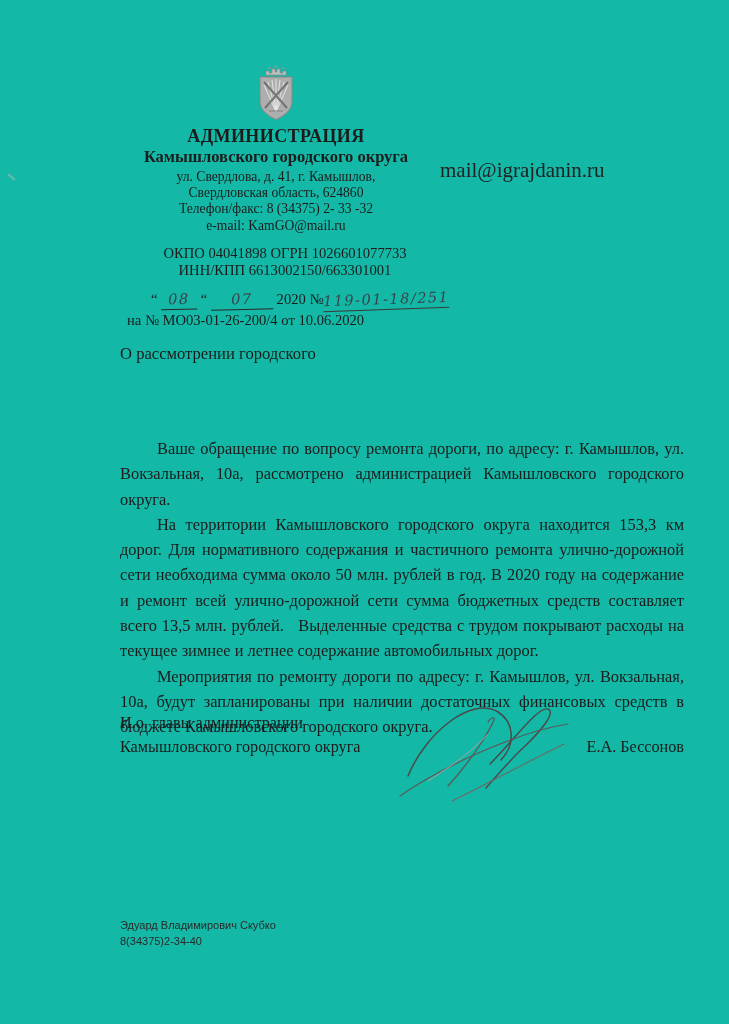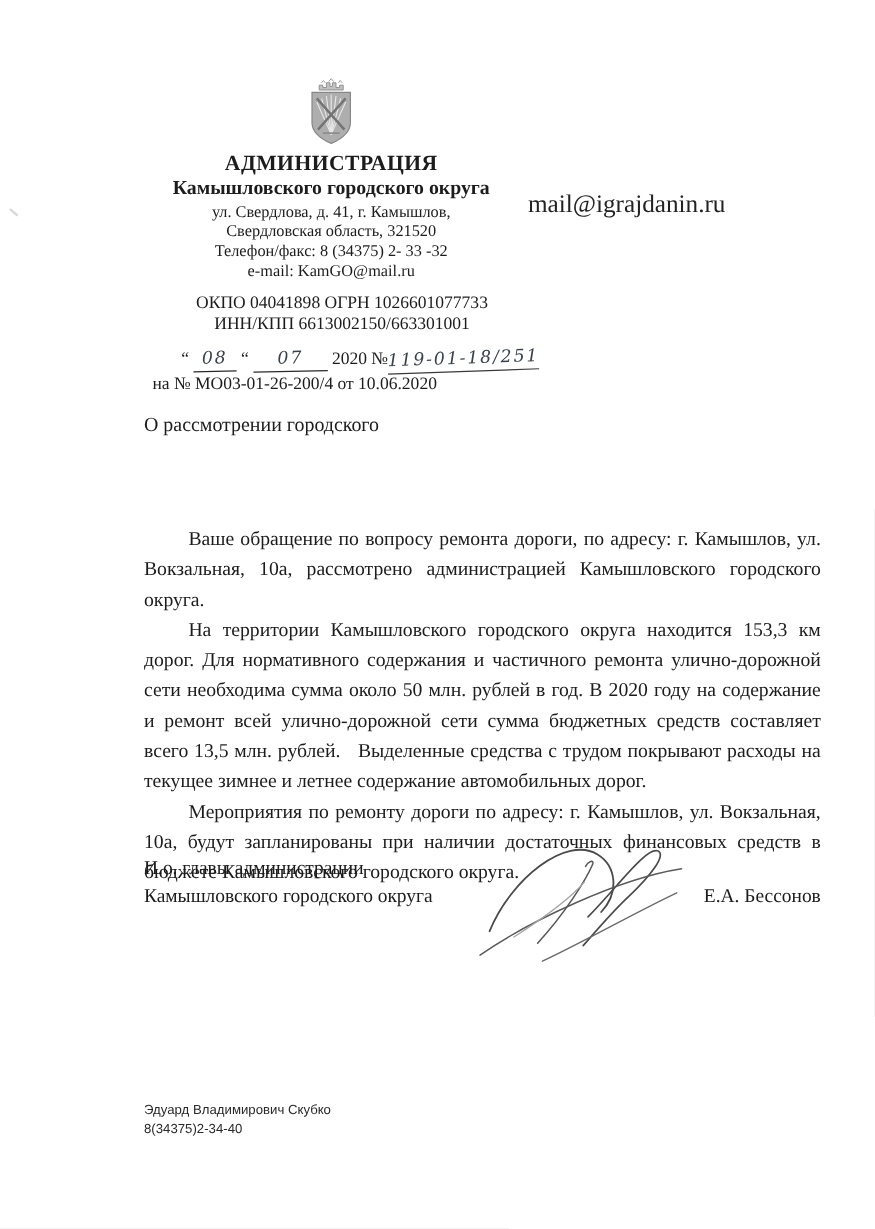--- a/index.html
+++ b/index.html
@@ -1,21 +1,21 @@
 <!DOCTYPE html>
 <html lang="ru"><head>
 <meta charset="utf-8">
 <style>
   html,body{margin:0;padding:0;}
   body{background:#d9d9d9;}
   .page{
     position:relative;
     width:729px;height:1024px;
     margin:0 auto;
-    background:#ffffff;
+    background:#14b8a6;
     font-family:"Liberation Serif", serif;
     color:#1c1c1c;
     overflow:hidden;
   }
   
   .letterhead{
     position:absolute;top:64px;left:85px;width:382px;
     text-align:center;
   }
   .emblem{display:block;margin:0 auto 4px auto;}
@@ -112,21 +112,21 @@
         <path d="M22 48 L34 21"></path>
       </g>
 
       <path d="M10 18 L33 44 M34 18 L11 44" fill="none" stroke="#747474" stroke-width="2"></path>
       <path d="M15 47 h14" stroke="#8d8d8d" stroke-width="1.4" fill="none"></path>
     </svg>
     <div class="org-line1">АДМИНИСТРАЦИЯ</div>
     <div class="org-line2">Камышловского городского округа</div>
     <div class="addr">
       <div>ул. Свердлова, д. 41, г. Камышлов,</div>
-      <div>Свердловская область, 321520</div>
+      <div>Свердловская область, 624860</div>
       <div>Телефон/факс: 8 (34375) 2- 33 -32</div>
       <div>e-mail: KamGO@mail.ru</div>
     </div>
   </div>
 
   <div class="portal-email">mail@igrajdanin.ru</div>
 
   <div class="codes">
     <div>ОКПО 04041898 ОГРН 1026601077733</div>
     <div>ИНН/КПП 6613002150/663301001</div>

